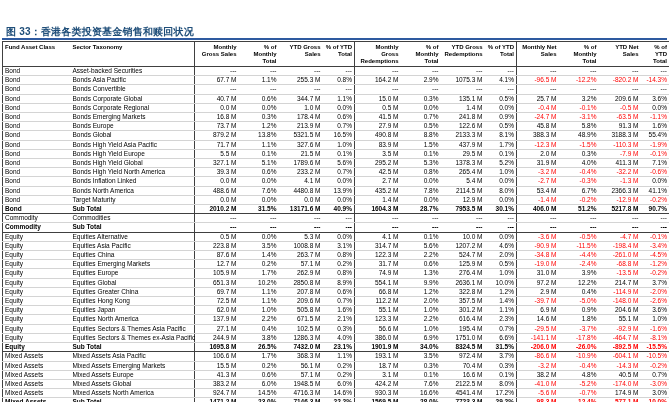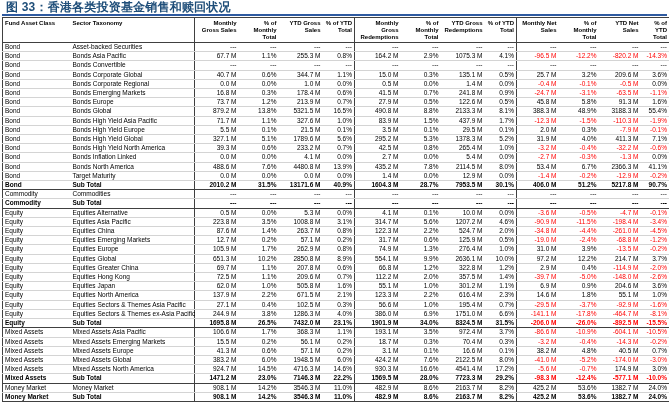--- a/index.html
+++ b/index.html
@@ -1,20 +1,20 @@
 <!DOCTYPE html>
 <html><head>
 <meta charset="utf-8">
 <style>
   * { margin:0; padding:0; box-sizing:border-box; }
   html,body { width:669px; height:402px; overflow:hidden; background:#fff;
     font-family:"Liberation Sans","DejaVu Sans",sans-serif; }
   .page { width:669px; height:402px; position:relative; }
-  .title { font-size:12px; font-weight:bold; color:#1F4E79;
-    padding:1px 0 0 6px; height:14px; line-height:13px; letter-spacing:0.2px; }
+  .title { font-size:10px; font-weight:bold; color:#1F4E79;
+    padding:1px 0 0 6px; height:14px; line-height:13px; letter-spacing:0.2px;margin-top:24px; }
   .title-rule { border-top:2px solid #2E5AA0; margin:0 2px 1px 2px; }
   table.fund { border-collapse:collapse; table-layout:fixed; width:665px;
     margin-left:2px; border:1px solid #404040; }
   col.c1{width:68px} col.c2{width:124px}
   col.c3{width:44px} col.c4{width:40px} col.c5{width:44px} col.c6{width:32px}
   col.c7{width:46px} col.c8{width:40px} col.c9{width:44px} col.c10{width:32px}
   col.c11{width:42px} col.c12{width:40px} col.c13{width:42px} col.c14{width:29px}
   thead th { font-size:6px; line-height:7px; font-weight:bold; text-align:left;
     vertical-align:top; padding:2px 2px 1px 2px; border-bottom:1px solid #404040;
     color:#000; height:24px; }

